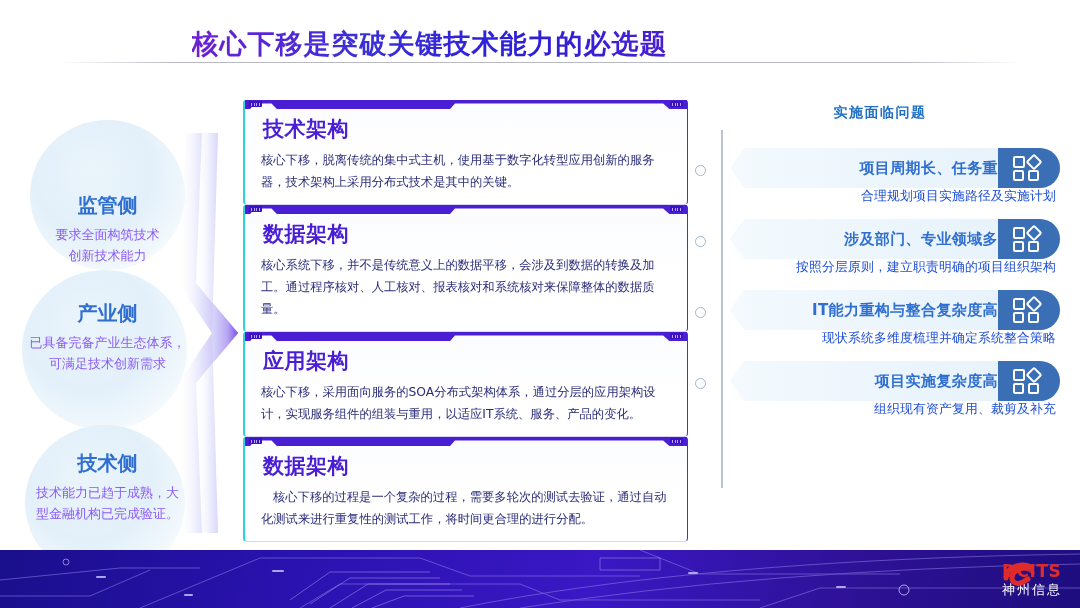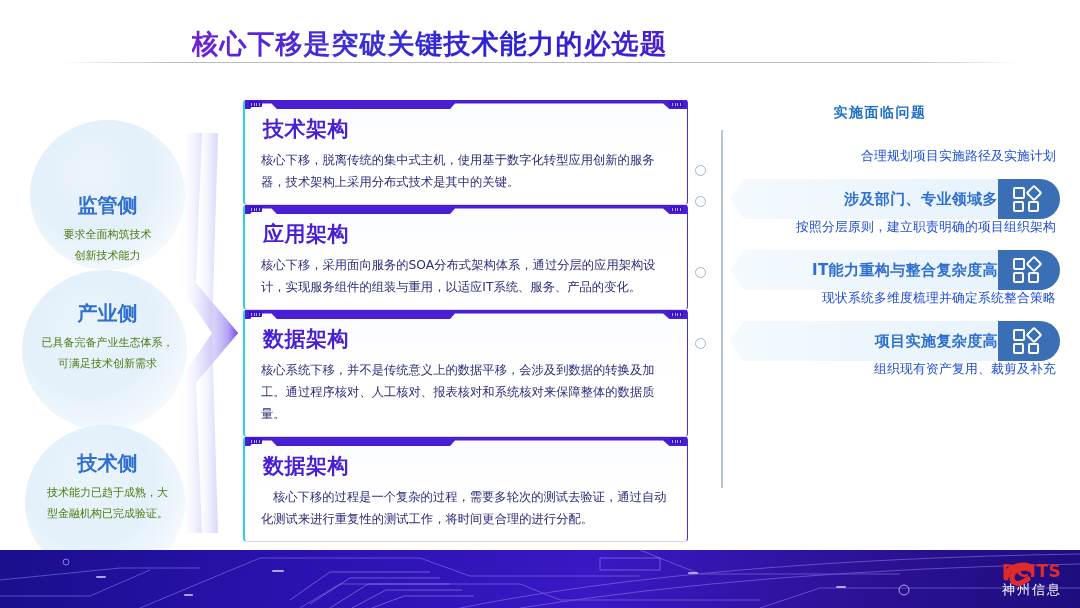--- a/index.html
+++ b/index.html
@@ -36,21 +36,21 @@
   .blob.b1{ left:30px; top:0px;   width:155px; height:150px; }
   .blob.b2{ left:22px; top:150px; width:165px; height:160px; }
   .blob.b3{ left:25px; top:305px; width:160px; height:155px; }
 
   .lblock{ position:absolute; width:215px; text-align:center; }
   .lblock h3{
     font-size:20px; font-weight:bold; color:#2f6fd0; margin-bottom:5px;
     font-family:"DejaVu Sans","Liberation Sans",sans-serif;
   }
   .lblock p{
-    font-size:11px; line-height:21px; color:#4d7c0f; white-space:pre-line;
+    font-size:13px; line-height:21px; color:#8b5cf6; white-space:pre-line;
     font-family:"DejaVu Sans","Liberation Sans",sans-serif;
   }
   .lb1{ left:0; top:32px;margin-top:40px; }
   .lb2{ left:0; top:180px; }
   .lb3{ left:0; top:330px; }
 
   
   .big-arrow{
     position:absolute; left:172px; top:133px; width:72px; height:400px;
   }
@@ -233,36 +233,36 @@
 
   <div class="card">
     <div class="card-frame">
       <div class="card-top"></div>
       <div class="notch-l">
           <i></i>
         </div>
       <div class="notch-r">
           <i></i>
         </div>
-      <h2>应用架构</h2>
-      <p>核心下移，采用面向服务的SOA分布式架构体系，通过分层的应用架构设计，实现服务组件的组装与重用，以适应IT系统、服务、产品的变化。</p>
+      <h2>数据架构</h2>
+      <p>核心系统下移，并不是传统意义上的数据平移，会涉及到数据的转换及加工。通过程序核对、人工核对、报表核对和系统核对来保障整体的数据质量。</p>
     </div>
   </div>
 
   <div class="card">
     <div class="card-frame">
       <div class="card-top"></div>
       <div class="notch-l">
           <i></i>
         </div>
       <div class="notch-r">
           <i></i>
         </div>
-      <h2>数据架构</h2>
-      <p>核心系统下移，并不是传统意义上的数据平移，会涉及到数据的转换及加工。通过程序核对、人工核对、报表核对和系统核对来保障整体的数据质量。</p>
+      <h2>应用架构</h2>
+      <p>核心下移，采用面向服务的SOA分布式架构体系，通过分层的应用架构设计，实现服务组件的组装与重用，以适应IT系统、服务、产品的变化。</p>
     </div>
   </div>
 
   <div class="card indent">
     <div class="card-frame">
       <div class="card-top"></div>
       <div class="notch-l">
           <i></i>
         </div>
       <div class="notch-r">
@@ -276,20 +276,31 @@
 </div>
 
 <div class="right-col">
   <div class="right-title">实施面临问题</div>
 
   <div class="timeline">
     <div class="tl-line"></div>
 
     <div class="tl-item">
       <div class="tl-dot"></div>
+      <div class="pill">
+        <span>项目周期长、任务重</span>
+        <div class="pill-badge">
+          <div class="ico">
+              <i class="s1"></i>
+              <i class="dm"></i>
+              <i class="s2"></i>
+              <i class="s3"></i>
+            </div>
+        </div>
+      </div>
       <div class="tl-sub">合理规划项目实施路径及实施计划</div>
     </div>
 
     <div class="tl-item">
       <div class="tl-dot"></div>
       <div class="pill">
         <span>涉及部门、专业领域多</span>
         <div class="pill-badge">
           <div class="ico">
               <i class="s1"></i>

